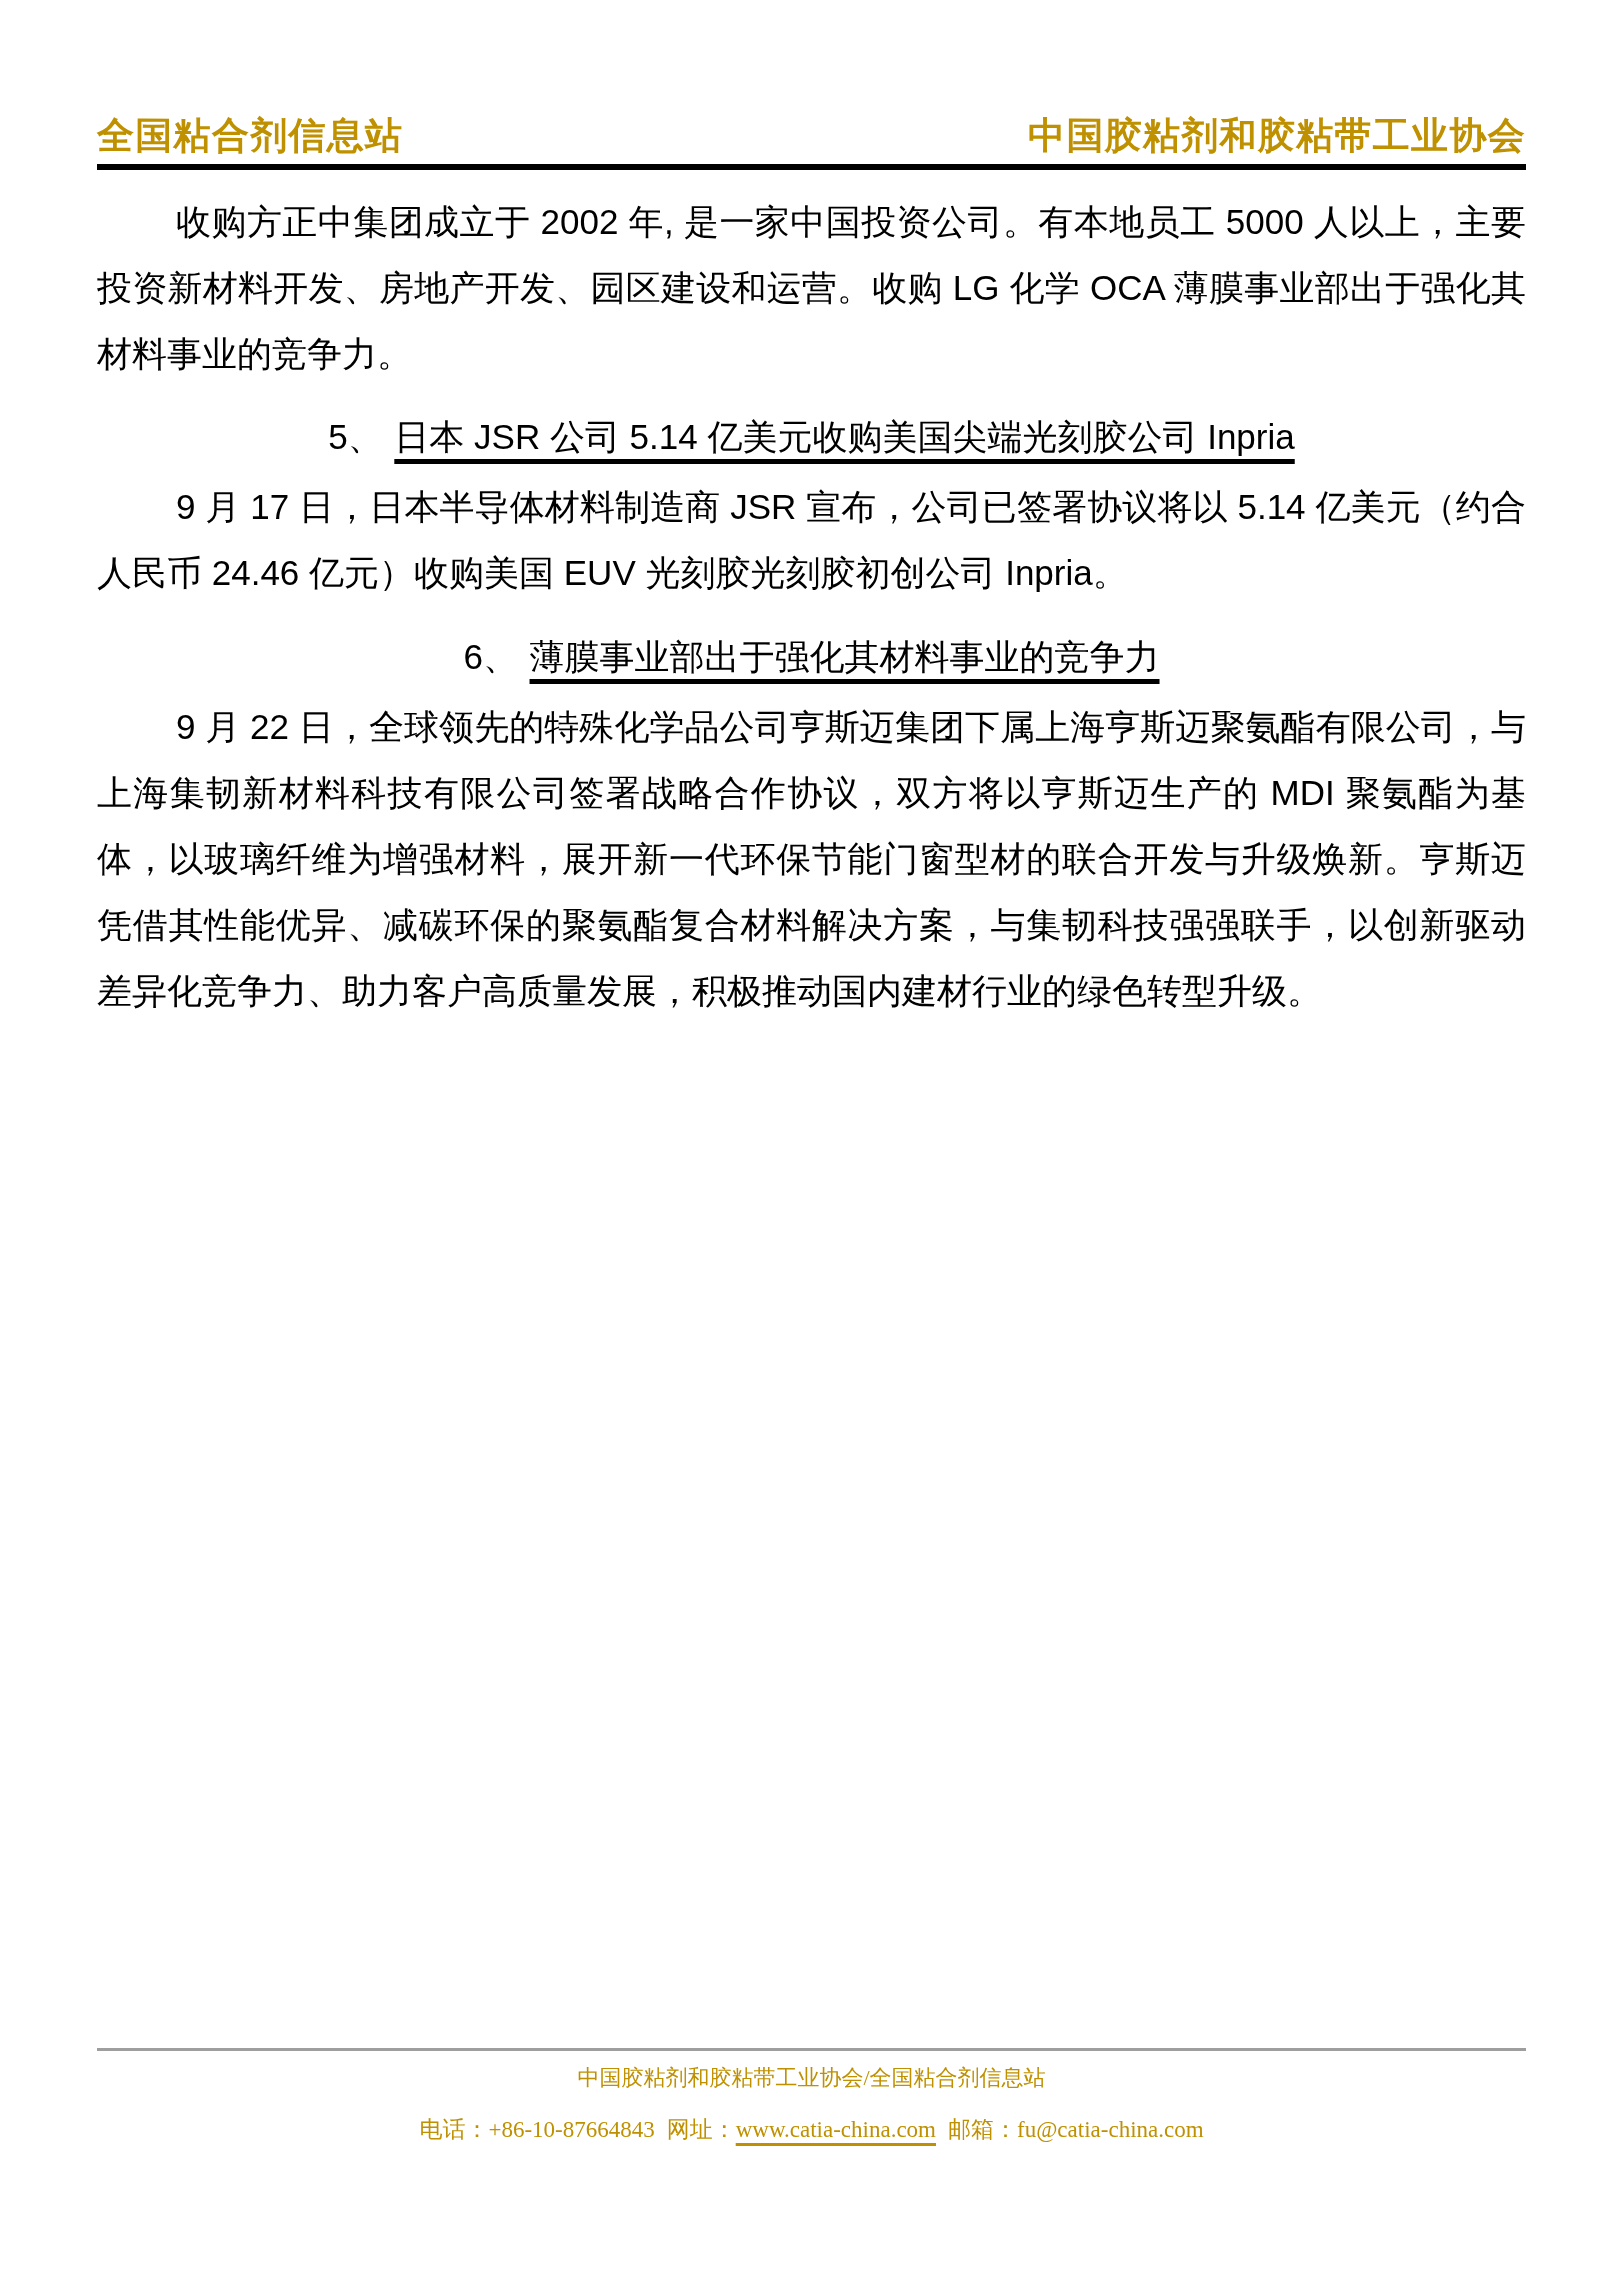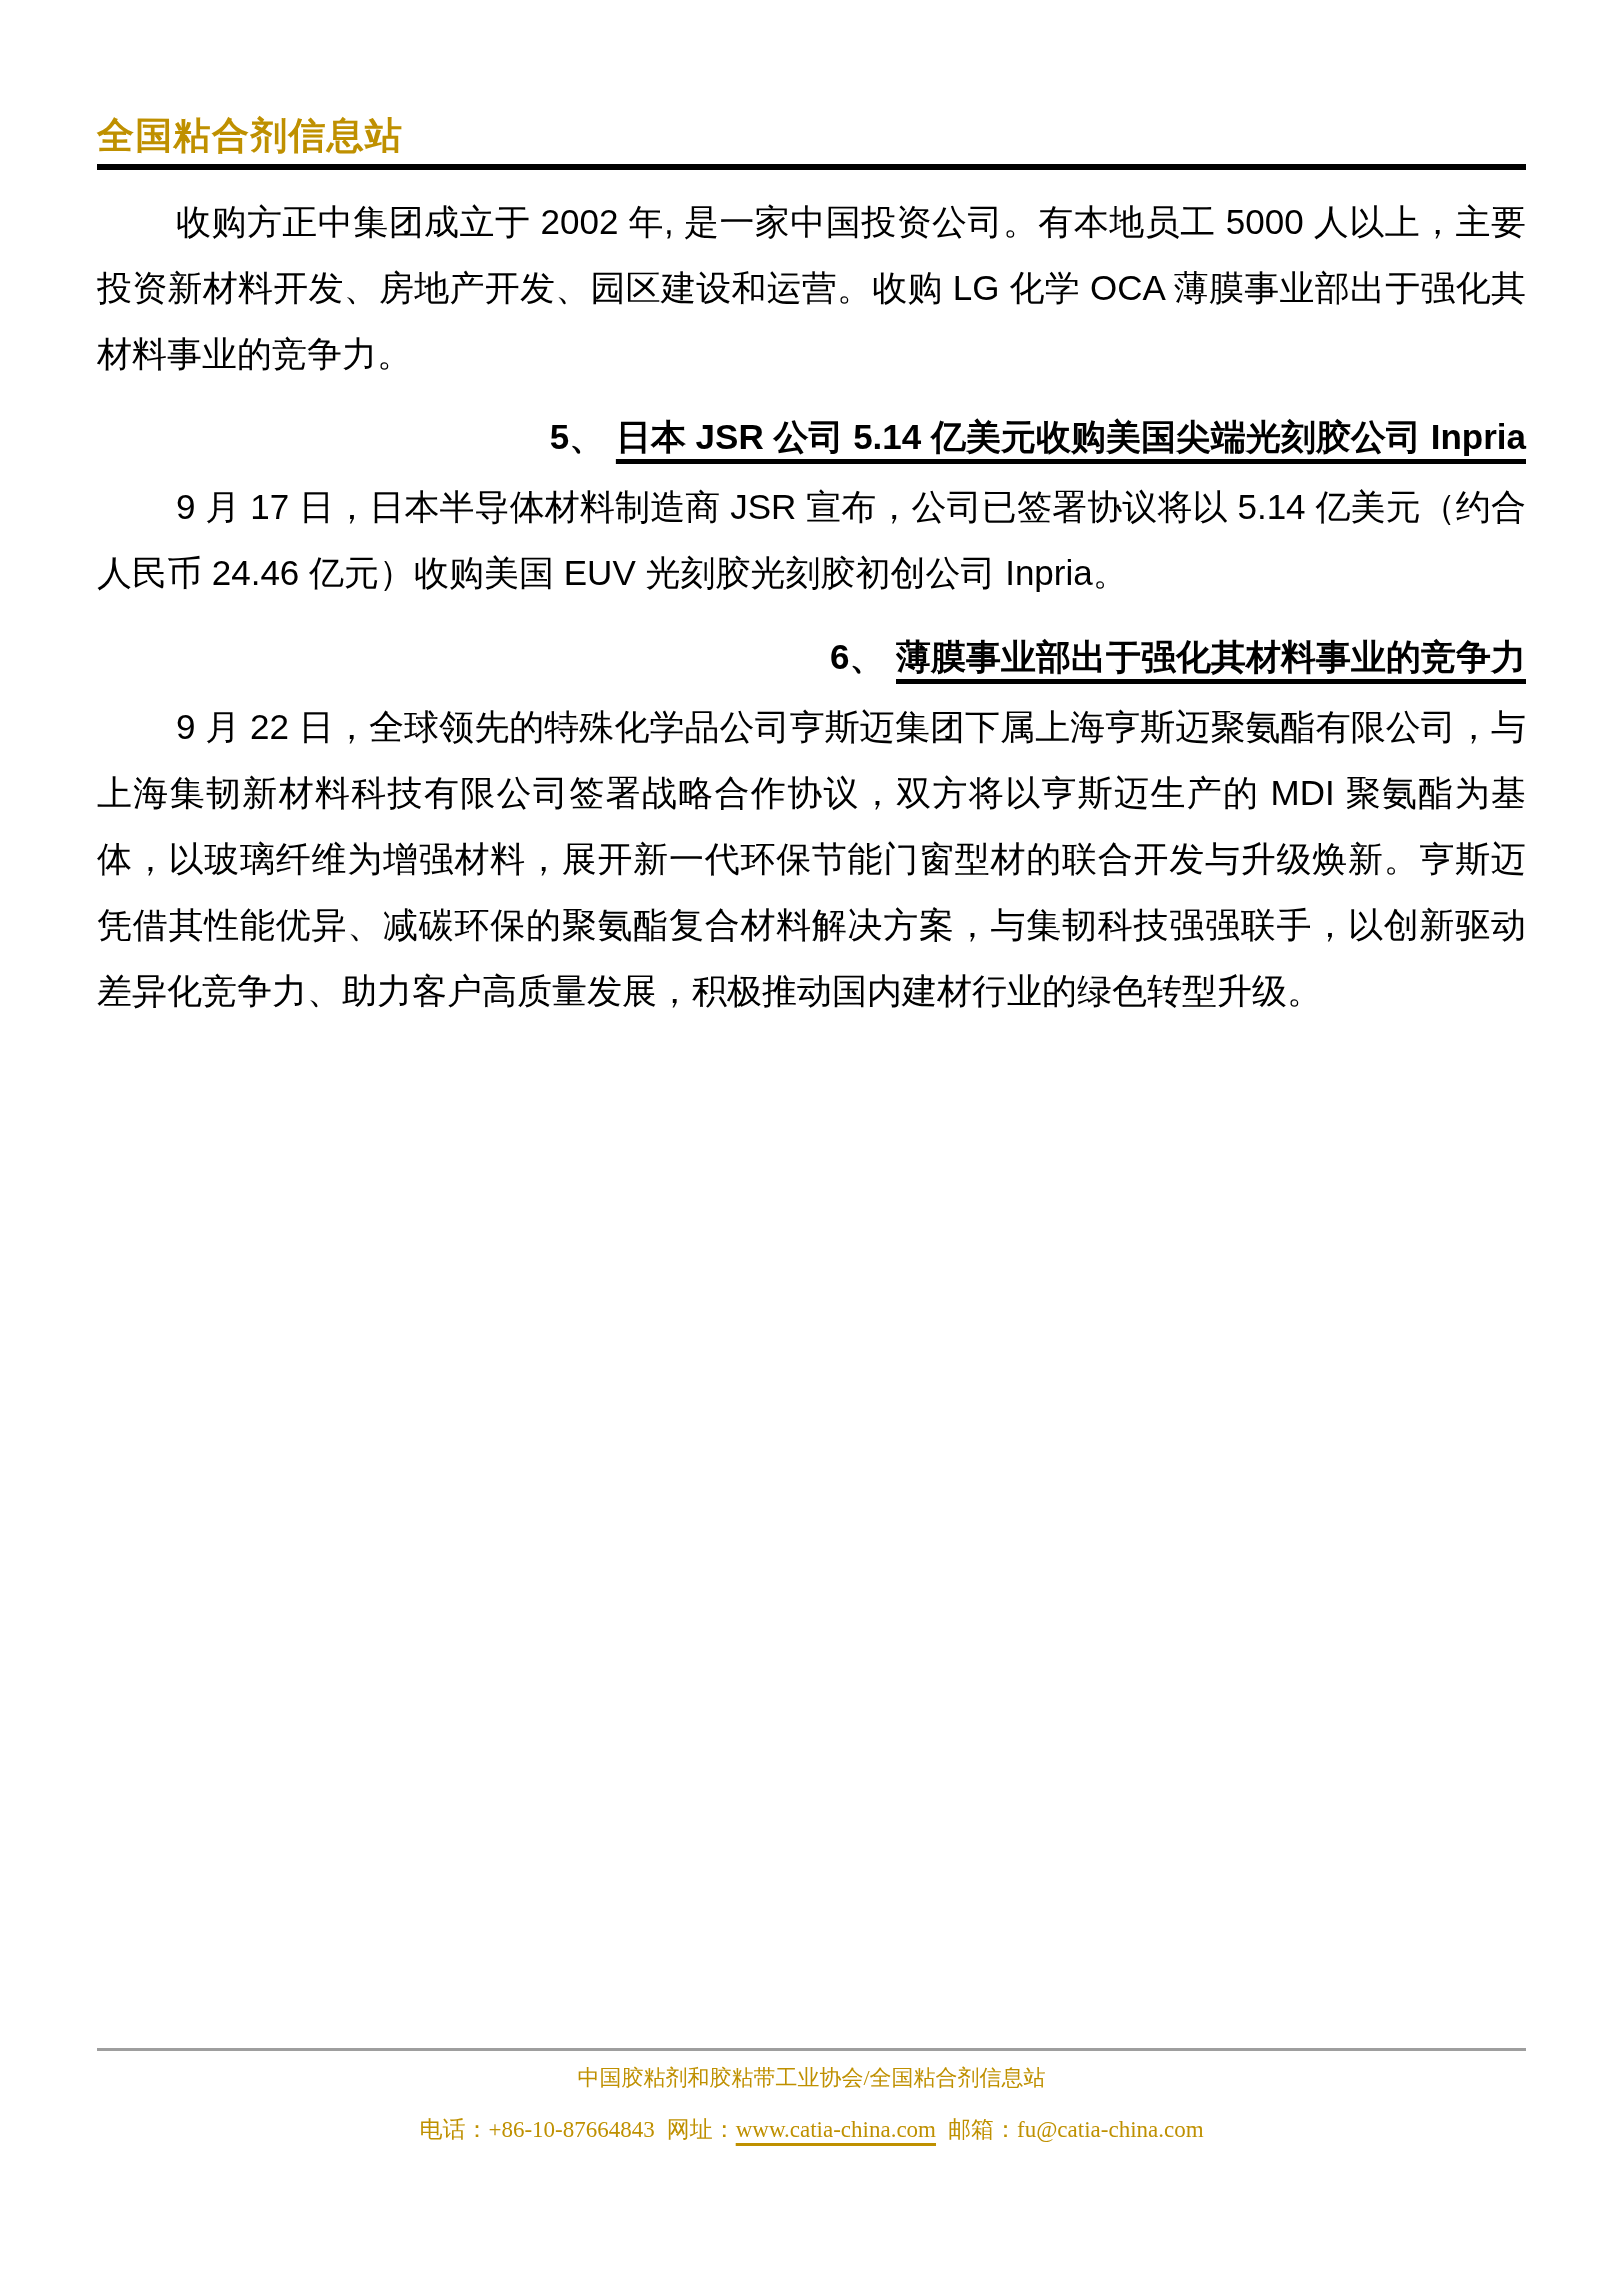--- a/index.html
+++ b/index.html
@@ -40,23 +40,23 @@
     top: 189px; left: 97px; right: 97px;
     font-size: 35px;
     line-height: 66px;
     text-align: justify;
   }
   .para { margin: 0; }
   .para.indent { text-indent: 79px; }
   .heading {
     margin: 17.4px 0 3.9px 0;
     font-size: 35px;
-    font-weight: bold;
+    font-weight: normal;
     line-height: 66px;
-    text-align: right;
+    text-align: center;
   }
   .heading-num { margin-right: 11.6px; }
   .heading-title {
     text-decoration: underline;
     text-decoration-thickness: 4.5px;
     text-underline-offset: 10.3px;
   }
 
   
   .footer {
@@ -88,20 +88,21 @@
     text-underline-offset: 6.4px;
   }
 </style>
 </head>
 <body>
 
 <div class="page">
 
   <div class="header">
     <span>全国粘合剂信息站</span>
+    <span>中国胶粘剂和胶粘带工业协会</span>
   </div>
   <div class="header-rule"></div>
 
   <main class="content">
       <p class="para indent">收购方正中集团成立于 2002 年, 是一家中国投资公司。有本地员工 5000 人以上，主要投资新材料开发、房地产开发、园区建设和运营。收购 LG 化学 OCA 薄膜事业部出于强化其材料事业的竞争力。</p>
       <h2 class="heading"><span class="heading-num">5、</span><span class="heading-title">日本 JSR 公司 5.14 亿美元收购美国尖端光刻胶公司 Inpria</span></h2>
       <p class="para indent">9 月 17 日，日本半导体材料制造商 JSR 宣布，公司已签署协议将以 5.14 亿美元（约合人民币 24.46 亿元）收购美国 EUV 光刻胶光刻胶初创公司 Inpria。</p>
       <h2 class="heading"><span class="heading-num">6、</span><span class="heading-title">薄膜事业部出于强化其材料事业的竞争力</span></h2>
       <p class="para indent">9 月 22 日，全球领先的特殊化学品公司亨斯迈集团下属上海亨斯迈聚氨酯有限公司，与上海集韧新材料科技有限公司签署战略合作协议，双方将以亨斯迈生产的 MDI 聚氨酯为基体，以玻璃纤维为增强材料，展开新一代环保节能门窗型材的联合开发与升级焕新。亨斯迈凭借其性能优异、减碳环保的聚氨酯复合材料解决方案，与集韧科技强强联手，以创新驱动差异化竞争力、助力客户高质量发展，积极推动国内建材行业的绿色转型升级。</p>
     </main>

